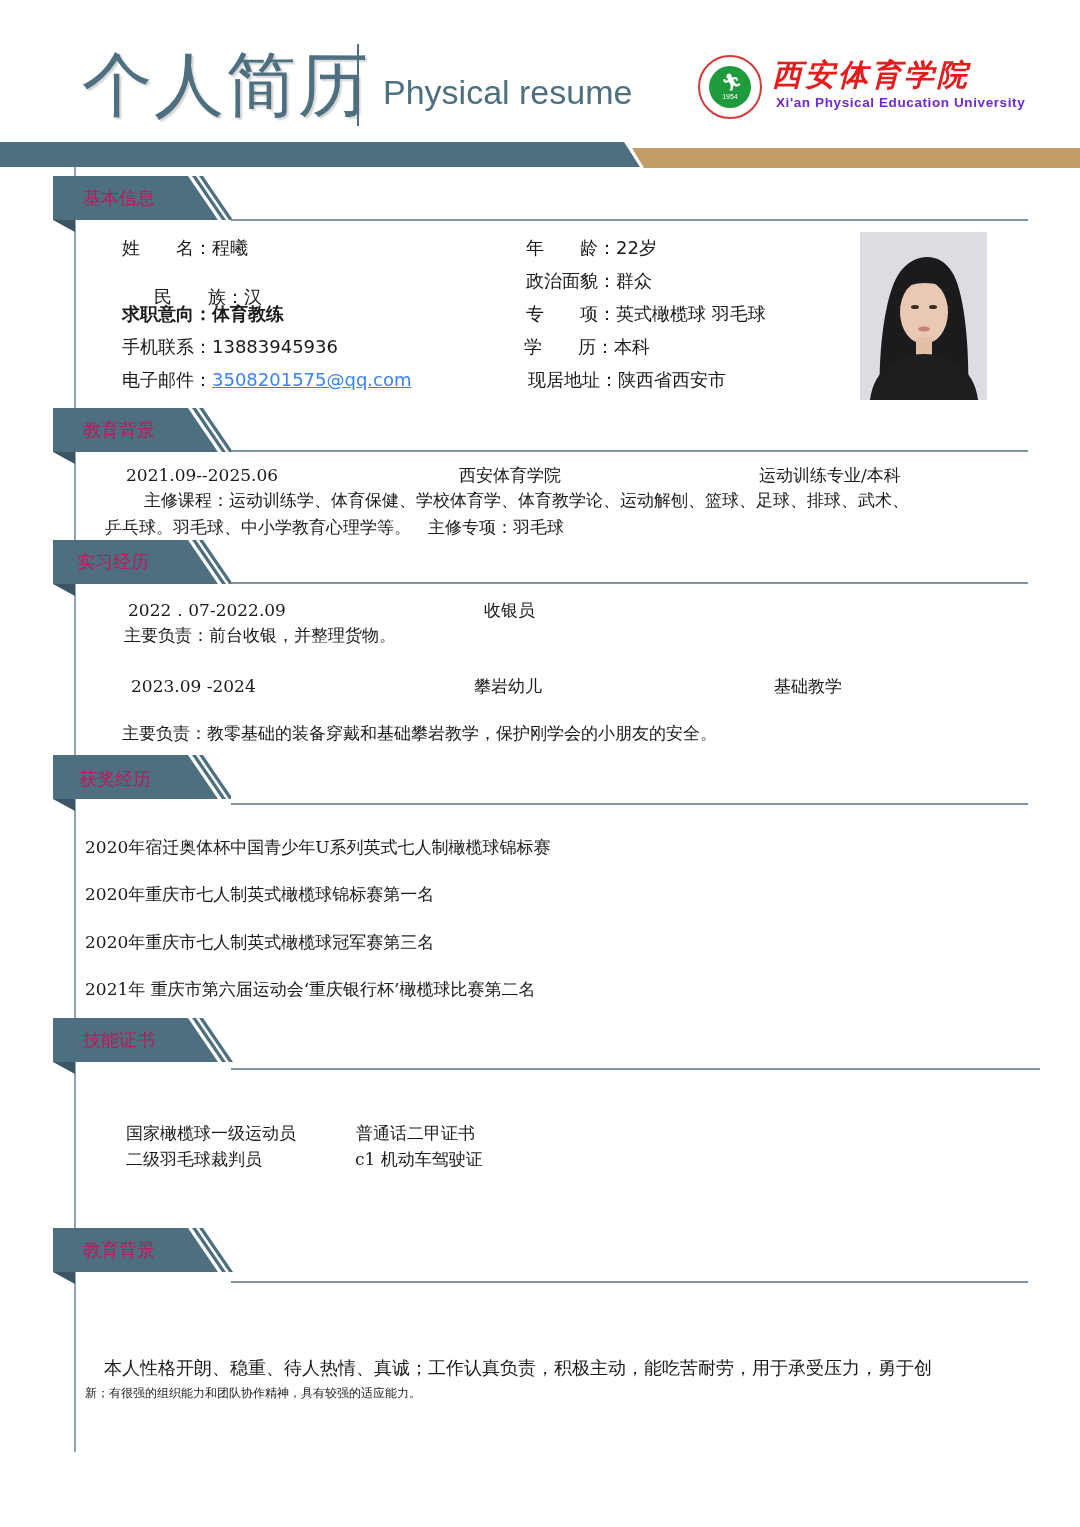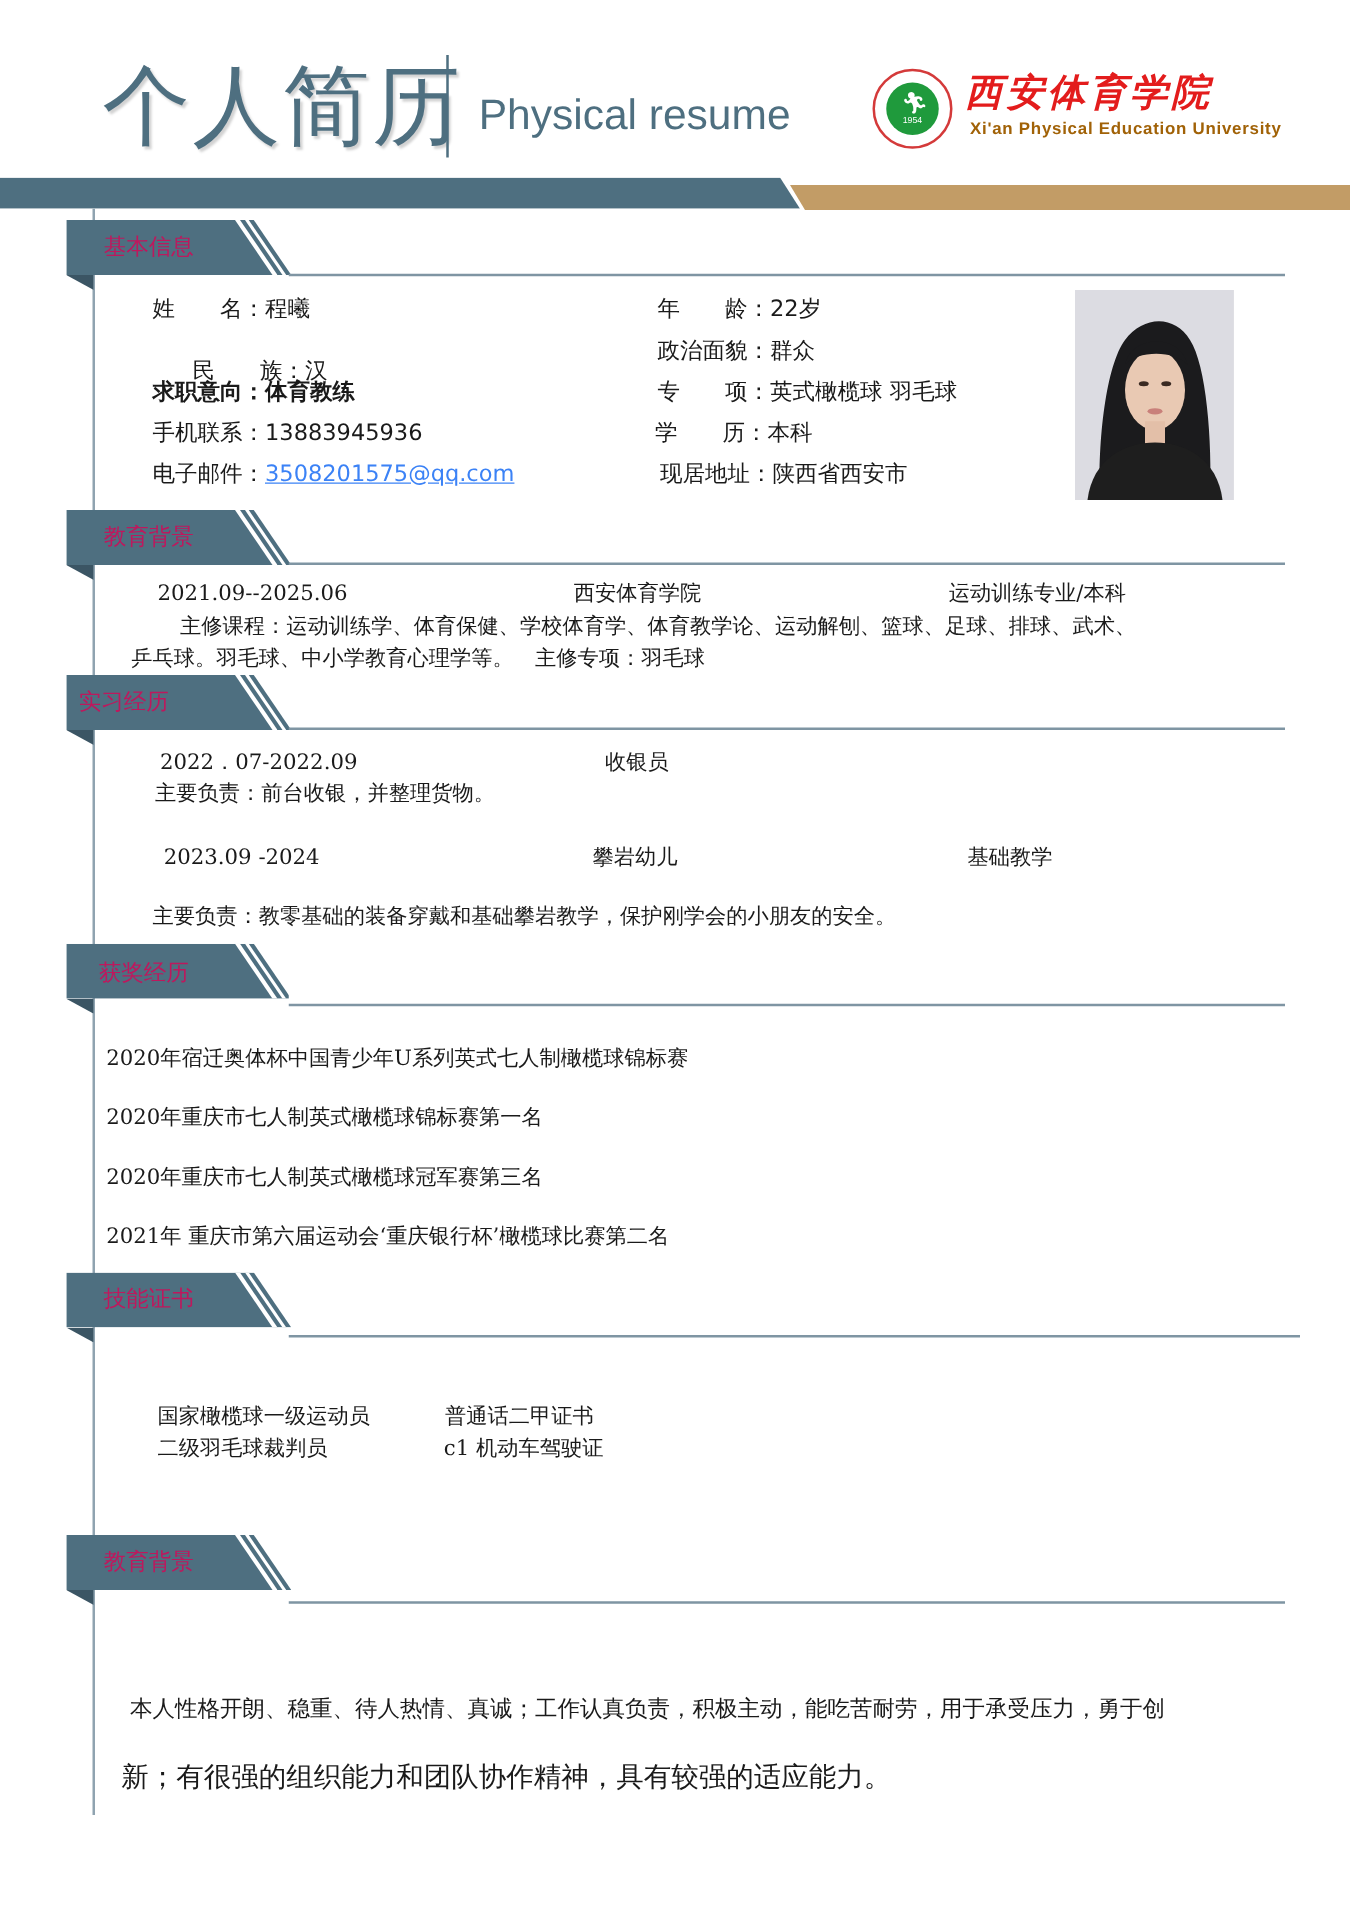--- a/index.html
+++ b/index.html
@@ -16,21 +16,21 @@
   .logo-wrap { left:698px; top:55px; width:330px; height:70px; }
   .logo-emblem { left:0; top:0; width:64px; height:64px; border-radius:50%; border:2px solid #d43a3a;
                  background:#fff; box-sizing:border-box; }
   .logo-emblem-inner { position:absolute; left:9px; top:9px; width:42px; height:42px; border-radius:50%;
                        background:#1f9a3c; }
   .logo-year { position:absolute; left:0; right:0; top:27px; text-align:center; font-size:7px; color:#fff;
                font-family:"Liberation Sans", sans-serif; }
   .logo-runner { position:absolute; left:12px; top:6px; font-size:17px; color:#fff; }
   .logo-cn { left:74px; top:2px; font-size:30px; color:#e31c1c; font-family:"DejaVu Serif", serif;
              letter-spacing:3px; line-height:36px; font-weight:bold; font-style:italic; }
-  .logo-en { left:78px; top:40px; font-size:13.5px; color:#a16207; font-weight:bold; letter-spacing:0.6px;
+  .logo-en { left:78px; top:40px; font-size:13.5px; color:#6d28d9; font-weight:bold; letter-spacing:0.6px;
              font-family:"Liberation Sans", sans-serif; }
 
   
   .banner-blue { left:0; top:142px; width:640px; height:25px; background:#4e6f80;
                  clip-path: polygon(0 0, 624px 0, 640px 25px, 0 25px); }
   .banner-gold { left:632px; top:148px; width:448px; height:20px; background:#c29c66;
                  clip-path: polygon(0 0, 448px 0, 448px 20px, 12px 20px); }
 
   
   .vline { left:74px; top:167px; width:2px; height:1285px; background:#8fa3b0; }
@@ -148,21 +148,21 @@
 <div class="txt serif" style="left:759px; top:463px;">运动训练专业/本科</div>
 <div class="txt serif" style="left:144px; top:489px;font-family:Liberation Serif, serif;">主修课程：运动训练学、体育保健、学校体育学、体育教学论、运动解刨、篮球、足球、排球、武术、</div>
 <div class="txt serif" style="left:105px; top:515px;">乒乓球。羽毛球、中小学教育心理学等。　主修专项：羽毛球</div>
 
 <div class="sec" style="top:530px;">
   <div class="sec-tab"></div>
     <div class="sec-stripe1"></div>
     <div class="sec-stripe2"></div>
   <div class="sec-fold"></div>
     <div class="sec-rule"></div>
-  <div class="sec-label" style="left:10px;">实习经历</div>
+  <div class="sec-label" style="left:24px;">实习经历</div>
 </div>
 <div class="txt serif" style="left:128px; top:598px;">2022．07-2022.09</div>
 <div class="txt serif" style="left:484px; top:598px;">收银员</div>
 <div class="txt serif" style="left:124px; top:623px;">主要负责：前台收银，并整理货物。</div>
 
 <div class="txt serif" style="left:131px; top:674px;">2023.09 -2024</div>
 <div class="txt serif" style="left:474px; top:674px;">攀岩幼儿</div>
 <div class="txt serif" style="left:774px; top:674px;">基础教学</div>
 <div class="txt serif" style="left:122px; top:721px;">主要负责：教零基础的装备穿戴和基础攀岩教学，保护刚学会的小朋友的安全。</div>
 
@@ -194,13 +194,13 @@
 
 <div class="sec" style="top:1218px;">
   <div class="sec-tab"></div>
     <div class="sec-stripe1"></div>
     <div class="sec-stripe2"></div>
   <div class="sec-fold"></div>
     <div class="sec-rule" style="top:63px;"></div>
   <div class="sec-label">教育背景</div>
 </div>
 <div class="txt serif" style="left:104px; top:1356px; font-size:18px;">本人性格开朗、稳重、待人热情、真诚；工作认真负责，积极主动，能吃苦耐劳，用于承受压力，勇于创</div>
-<div class="txt serif" style="left:85px; top:1411px; font-size:22px;margin-left:12px;">新；有很强的组织能力和团队协作精神，具有较强的适应能力。</div>
+<div class="txt serif" style="left:85px; top:1381px; font-size:12px;">新；有很强的组织能力和团队协作精神，具有较强的适应能力。</div>
 
 </body></html>

